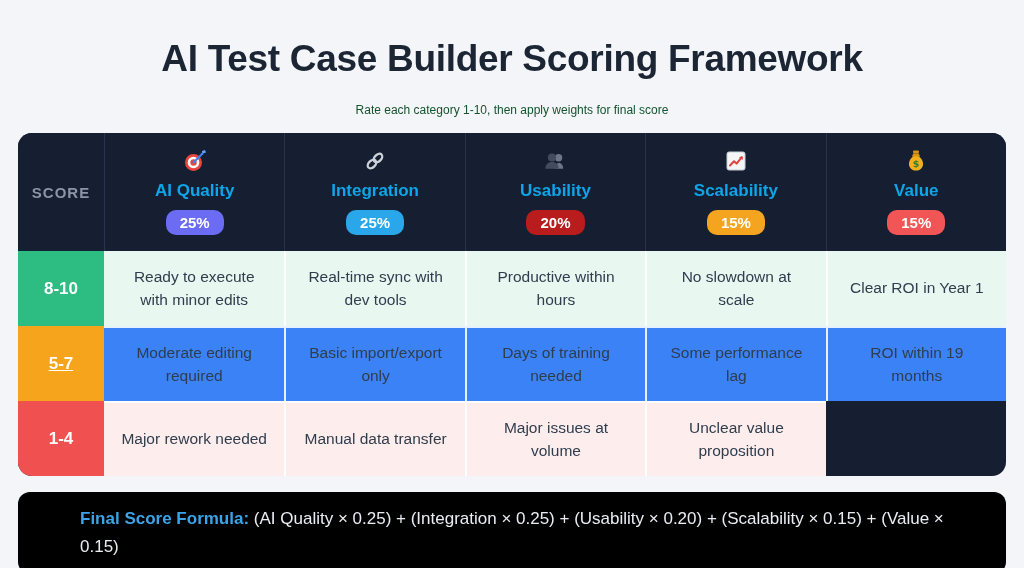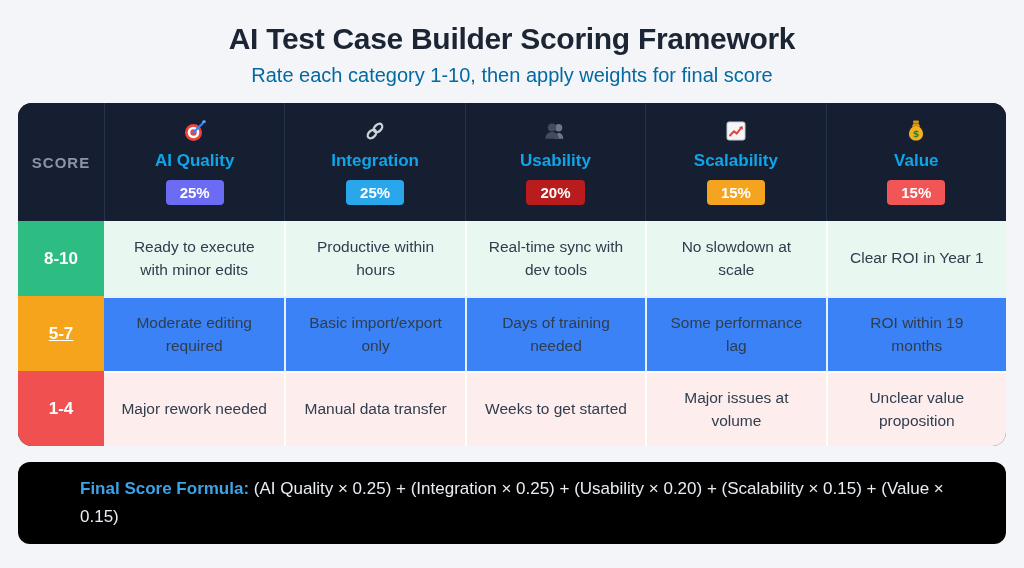--- a/index.html
+++ b/index.html
@@ -3,47 +3,47 @@
 <meta charset="utf-8">
 <style>
   * { margin:0; padding:0; box-sizing:border-box; }
   html,body { width:1024px; height:568px; }
   body {
     background:#f3f5f8;
     font-family:"Liberation Sans","DejaVu Sans",sans-serif;
     overflow:hidden;
   }
   .page-title {
-    margin-top:22px; text-align:center;
-    font-size:30px; font-weight:700; color:#1b2534; letter-spacing:-0.3px;
+    margin-top:38px; text-align:center;
+    font-size:37px; font-weight:700; color:#1b2534; letter-spacing:-0.3px;
   }
   .page-subtitle {
-    margin-top:8px; text-align:center;
-    font-size:20px; color:#0369a1;
+    margin-top:23px; text-align:center;
+    font-size:12px; color:#14532d;
   }
   
   .score-table {
     display:grid;
     grid-template-columns:86px 1fr 1fr 1fr 1fr 1fr;
     grid-template-rows:118px 75px 75px 75px;
     margin:16px 18px 0 18px;
     border-radius:14px; overflow:hidden;
     background:#151f31;
   }
   .hcell {
     background:#151f31;
     display:flex; flex-direction:column; align-items:center; justify-content:center;
   }
   .hcell + .hcell { border-left:1px solid #27324b; }
   .score-h { font-size:15px; font-weight:700; letter-spacing:1px; color:#8b95a7; }
   .h-icon { height:24px; margin-bottom:8px; display:flex; align-items:center; }
   .h-label { color:#0ea5e9; font-size:17px; font-weight:700; margin-bottom:9px; }
   .badge {
     color:#fff; font-size:15px; font-weight:700;
-    padding:4px 14px; border-radius:4px;
+    padding:4px 14px; border-radius:10px;
   }
   .b-purple { background:#6b6bf3; }
   .b-blue   { background:#2aa7ea; }
   .b-green  { background:#b91c1c; }
   .b-orange { background:#f5a41f; }
   .b-red    { background:#f15556; }
 
   .scell {
     display:flex; align-items:center; justify-content:center;
     color:#fff; font-size:17px; font-weight:700;
@@ -142,36 +142,35 @@
         <path d="M12 7.2 c-4.2 0-7 3.5-7 7.7 0 4 3 6.6 7 6.6 s7-2.6 7-6.6 c0-4.2-2.8-7.7-7-7.7 Z" fill="#f2b01e"></path>
         <text x="12" y="18" font-size="9.5" font-weight="bold" fill="#2e7d32" text-anchor="middle" font-family="'DejaVu Sans',sans-serif">$</text>
       </svg>
     </span>
     <span class="h-label">Value</span>
     <span class="badge b-red">15%</span>
   </div>
 
   <div class="scell s-green">8-10</div>
   <div class="cell c-mint">Ready to execute with minor edits</div>
+  <div class="cell c-mint bl">Real-time sync with dev tools</div>
   <div class="cell c-mint bl">Productive within hours</div>
-  <div class="cell c-mint bl">Real-time sync with dev tools</div>
   <div class="cell c-mint bl">No slowdown at scale</div>
   <div class="cell c-mint bl">Clear ROI in Year 1</div>
 
   <div class="scell s-orange">5-7</div>
   <div class="cell c-cream bt">Moderate editing required</div>
   <div class="cell c-cream bl bt">Basic import/export only</div>
   <div class="cell c-cream bl bt">Days of training needed</div>
   <div class="cell c-cream bl bt">Some performance lag</div>
   <div class="cell c-cream bl bt">ROI within 19 months</div>
 
   <div class="scell s-red">1-4</div>
   <div class="cell c-pink bt">Major rework needed</div>
   <div class="cell c-pink bl bt">Manual data transfer</div>
-  <div class="cell c-pink bl bt">Weeks to get started</div>
   <div class="cell c-pink bl bt">Major issues at volume</div>
   <div class="cell c-pink bl bt">Unclear value proposition</div>
 </div>
 
 <div class="formula-bar">
   <span class="f-label">Final Score Formula: </span>
   <span>(AI Quality × 0.25) + (Integration × 0.25) + (Usability × 0.20) + (Scalability × 0.15) + (Value × 0.15)</span>
 </div>
 
 </body></html>

